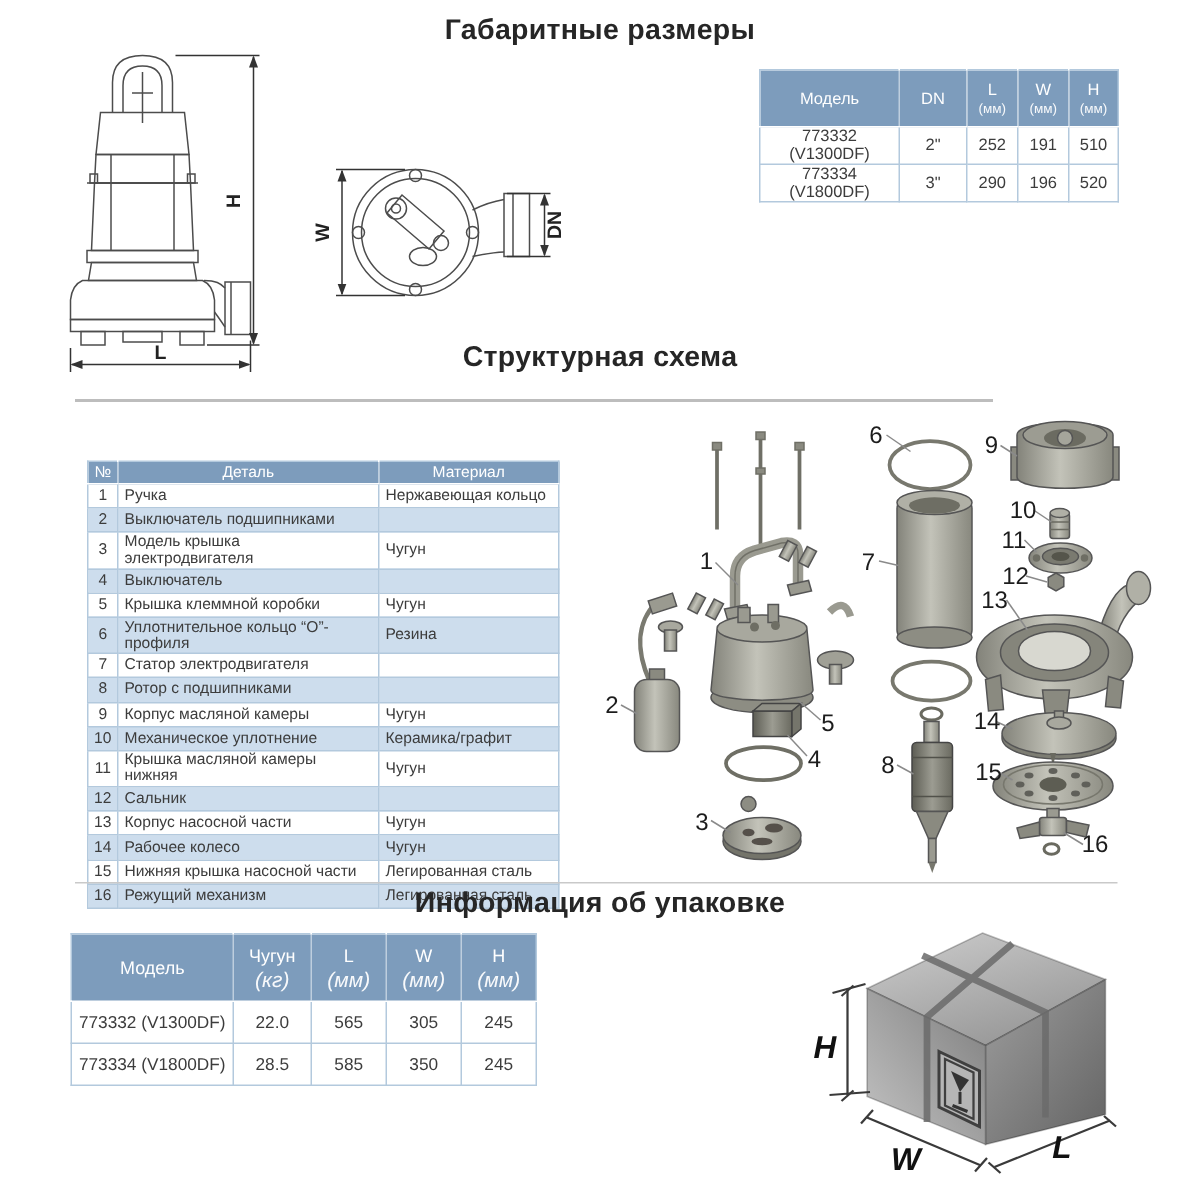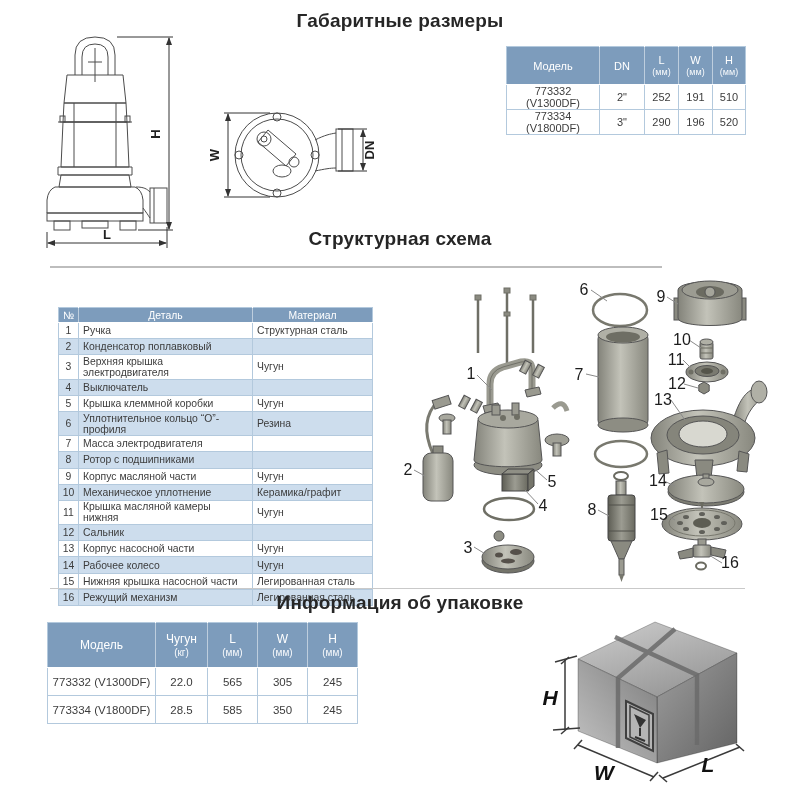--- a/index.html
+++ b/index.html
@@ -39,21 +39,21 @@
   
   #parts-table{width:314px;font-size:10.4px;}
   #parts-table th{height:14px;font-size:10.4px;}
   #parts-table td{height:14px;padding:0.6px 4px;background:transparent;}
   #parts-table tbody tr:nth-child(even){background:var(--row-alt);}
   #parts-table td.col-num{text-align:center;padding:0;}
   #parts-table td.col-part,#parts-table td.col-mat{text-align:left;margin-left:15px;}
   
   #pack-table{width:310px;}
   #pack-table th{height:44px;font-size:12px;}
-  #pack-table th .unit{font-size:10px;}
+  #pack-table th .unit{font-size:14px;font-style:italic;}
   #pack-table td{height:27px;font-size:11.5px;}
   svg text{font-family:"Liberation Sans", sans-serif;}
   .dimlbl{font-size:13px;font-weight:bold;fill:#222;}
   .numlbl{font-size:16px;fill:#1c1c1c;}
   .boxlbl{font-size:21px;font-weight:bold;font-style:italic;fill:#111;}
   .lineart{stroke:#4c4c4c;stroke-width:1;fill:none;}
   .dimline{stroke:#333;stroke-width:1;fill:none;}
   .leader{stroke:#8a8a8a;stroke-width:1;fill:none;}
 </style>
 </head>
@@ -186,60 +186,60 @@
     <tr>
       <th>№</th>
       <th>Деталь</th>
       <th>Материал</th>
     </tr>
   </thead>
   <tbody id="parts-rows">
       <tr>
         <td class="col-num">1</td>
         <td class="col-part">Ручка</td>
-        <td class="col-mat">Структурная сталь</td>
+        <td class="col-mat">Нержавеющая кольцо</td>
       </tr>
       <tr>
         <td class="col-num">2</td>
-        <td class="col-part">Конденсатор поплавковый</td>
+        <td class="col-part">Выключатель подшипниками</td>
         <td class="col-mat"></td>
       </tr>
       <tr>
         <td class="col-num">3</td>
-        <td class="col-part">Верхняя крышка электродвигателя</td>
+        <td class="col-part">Модель крышка электродвигателя</td>
         <td class="col-mat">Чугун</td>
       </tr>
       <tr>
         <td class="col-num">4</td>
         <td class="col-part">Выключатель</td>
         <td class="col-mat"></td>
       </tr>
       <tr>
         <td class="col-num">5</td>
         <td class="col-part">Крышка клеммной коробки</td>
         <td class="col-mat">Чугун</td>
       </tr>
       <tr>
         <td class="col-num">6</td>
         <td class="col-part">Уплотнительное кольцо “О”- профиля</td>
         <td class="col-mat">Резина</td>
       </tr>
       <tr>
         <td class="col-num">7</td>
-        <td class="col-part">Масса электродвигателя</td>
+        <td class="col-part">Статор электродвигателя</td>
         <td class="col-mat"></td>
       </tr>
       <tr>
         <td class="col-num">8</td>
         <td class="col-part">Ротор с подшипниками</td>
         <td class="col-mat"></td>
       </tr>
       <tr>
         <td class="col-num">9</td>
-        <td class="col-part">Корпус масляной части</td>
+        <td class="col-part">Корпус масляной камеры</td>
         <td class="col-mat">Чугун</td>
       </tr>
       <tr>
         <td class="col-num">10</td>
         <td class="col-part">Механическое уплотнение</td>
         <td class="col-mat">Керамика/графит</td>
       </tr>
       <tr>
         <td class="col-num">11</td>
         <td class="col-part">Крышка масляной камеры нижняя</td>

